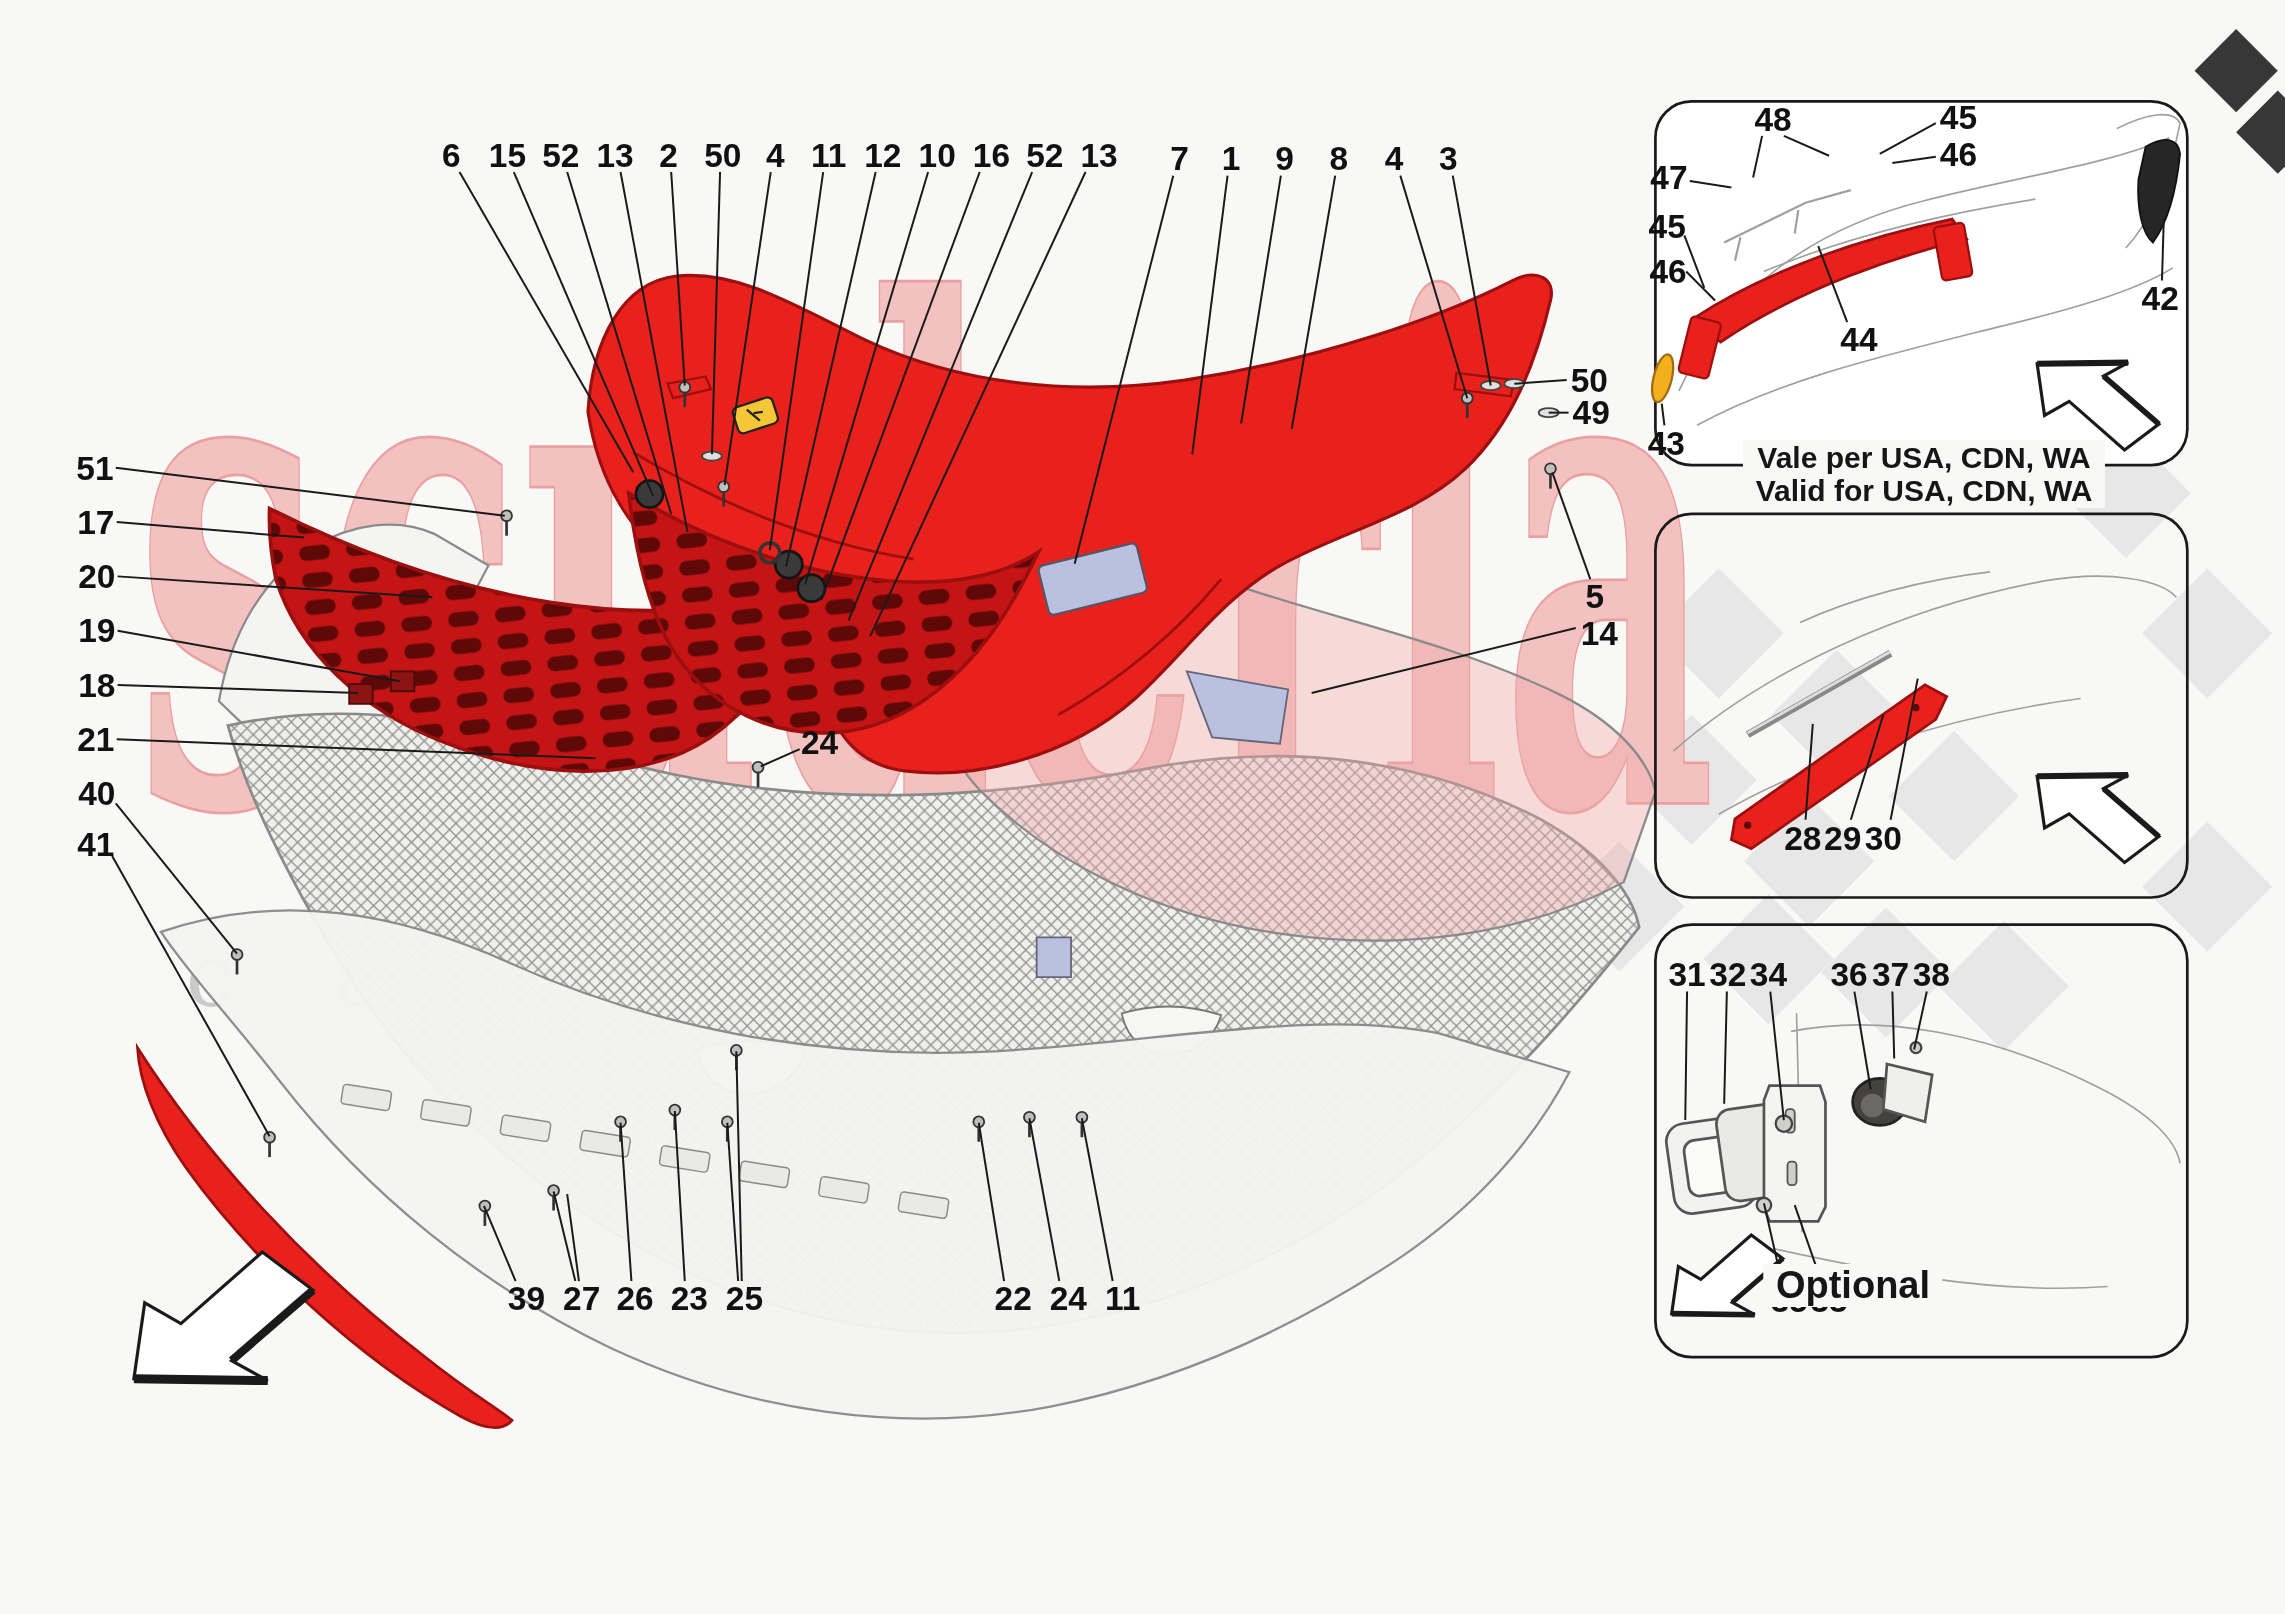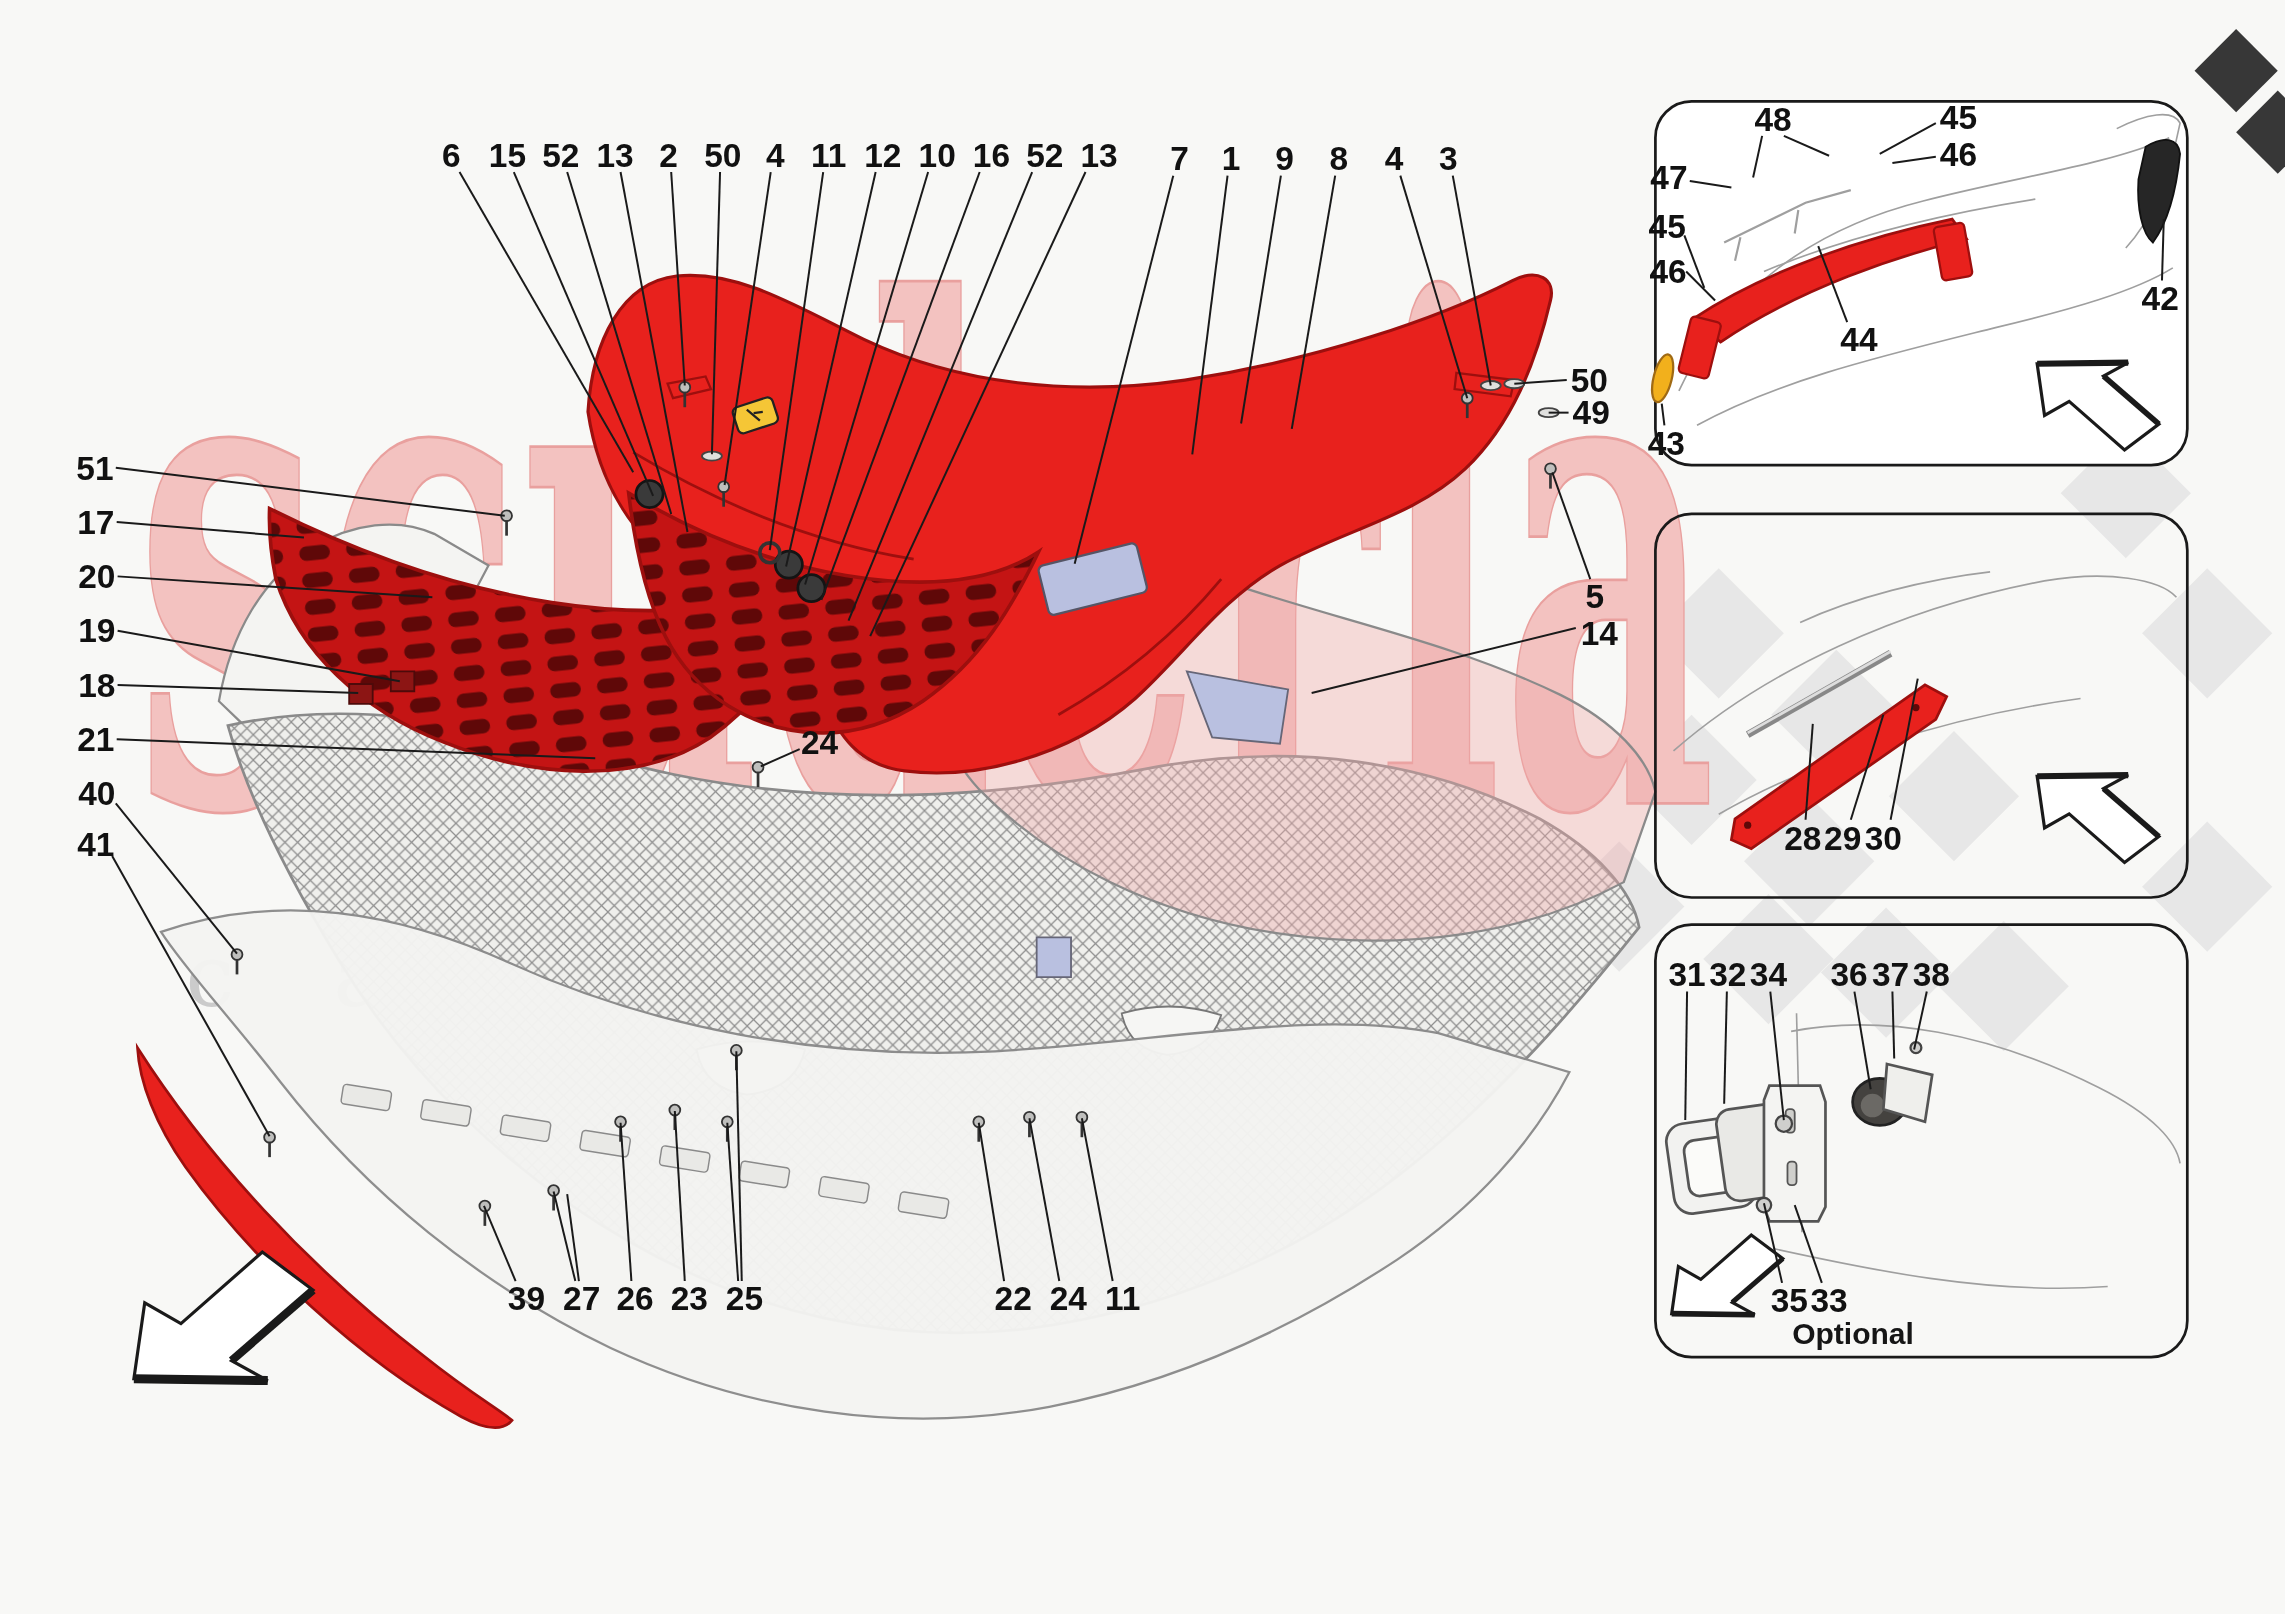--- a/index.html
+++ b/index.html
@@ -3,21 +3,21 @@
 <meta charset="utf-8">
 <style>
   html,body{margin:0;padding:0;background:#ffffff;}
   #stage{position:relative;width:2285px;height:1615px;background:#f8f8f6;overflow:hidden;
          font-family:"Liberation Sans", sans-serif;}
   #diagram-svg{position:absolute;left:0;top:0;width:2285px;height:1615px;}
   .caption-overlay{position:absolute;transform:translateX(-50%);text-align:center;
       font-family:"Liberation Sans", sans-serif;font-weight:bold;color:#161616;
       background:#f8f8f6;padding:0 12.7px;line-height:1.05;white-space:nowrap;}
   #inset1-caption{left:1924px;top:440px;font-size:30px;}
-  #inset3-caption{left:1853px;top:1316px;font-size:30px;}
+  #inset3-caption{left:1853px;top:1264px;font-size:38px;}
   .cap-line{display:block;margin:1.8px 0;}
 </style>
 </head>
 <body>
 
 <div id="stage">
   <svg id="diagram-svg" viewBox="0 0 2526 1785" xmlns="http://www.w3.org/2000/svg">
     <defs>
       <pattern id="slots" width="52" height="30" patternUnits="userSpaceOnUse" patternTransform="rotate(-6)">
         <rect width="52" height="30" fill="#c41414"></rect>
@@ -294,17 +294,21 @@
         <text x="2090" y="1090" text-anchor="middle" font-family="&quot;Liberation Sans&quot;, sans-serif" font-weight="bold" font-size="37" fill="#111111">37</text>
         <line x1="2130" y1="1096" x2="2116" y2="1160" stroke="#1a1a1a" stroke-width="2.2"></line>
         <text x="2135" y="1090" text-anchor="middle" font-family="&quot;Liberation Sans&quot;, sans-serif" font-weight="bold" font-size="37" fill="#111111">38</text>
         <line x1="1970" y1="1418" x2="1950" y2="1330" stroke="#1a1a1a" stroke-width="2.2"></line>
         <text x="1978" y="1450" text-anchor="middle" font-family="&quot;Liberation Sans&quot;, sans-serif" font-weight="bold" font-size="37" fill="#111111">35</text>
         <line x1="2014" y1="1418" x2="1984" y2="1332" stroke="#1a1a1a" stroke-width="2.2"></line>
         <text x="2022" y="1450" text-anchor="middle" font-family="&quot;Liberation Sans&quot;, sans-serif" font-weight="bold" font-size="37" fill="#111111">33</text>
       </g>
   </svg>
 
+  <div id="inset1-caption" class="caption-overlay">
+    <span class="cap-line">Vale per USA, CDN, WA</span>
+    <span class="cap-line">Valid for USA, CDN, WA</span>
+  </div>
   <div id="inset3-caption" class="caption-overlay">
     <span class="cap-line">Optional</span>
   </div>
 </div>
 
 
 </body></html>

